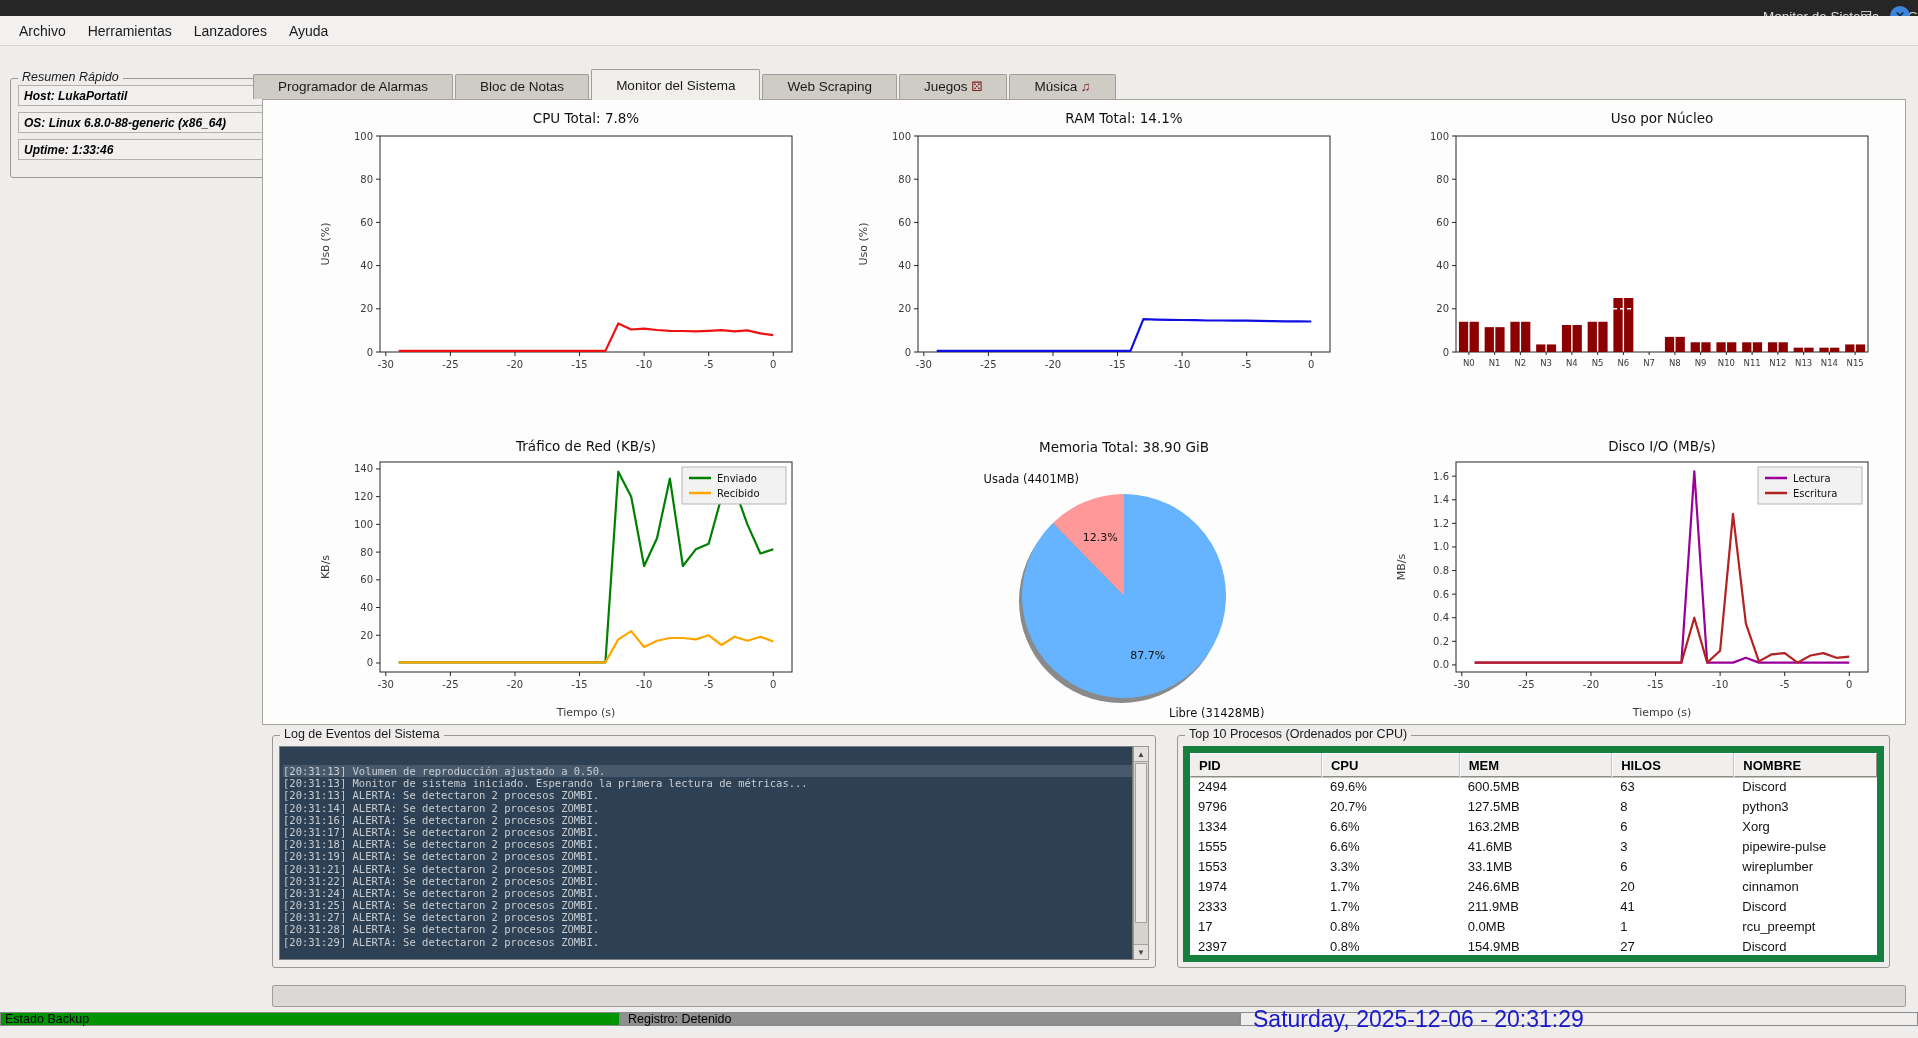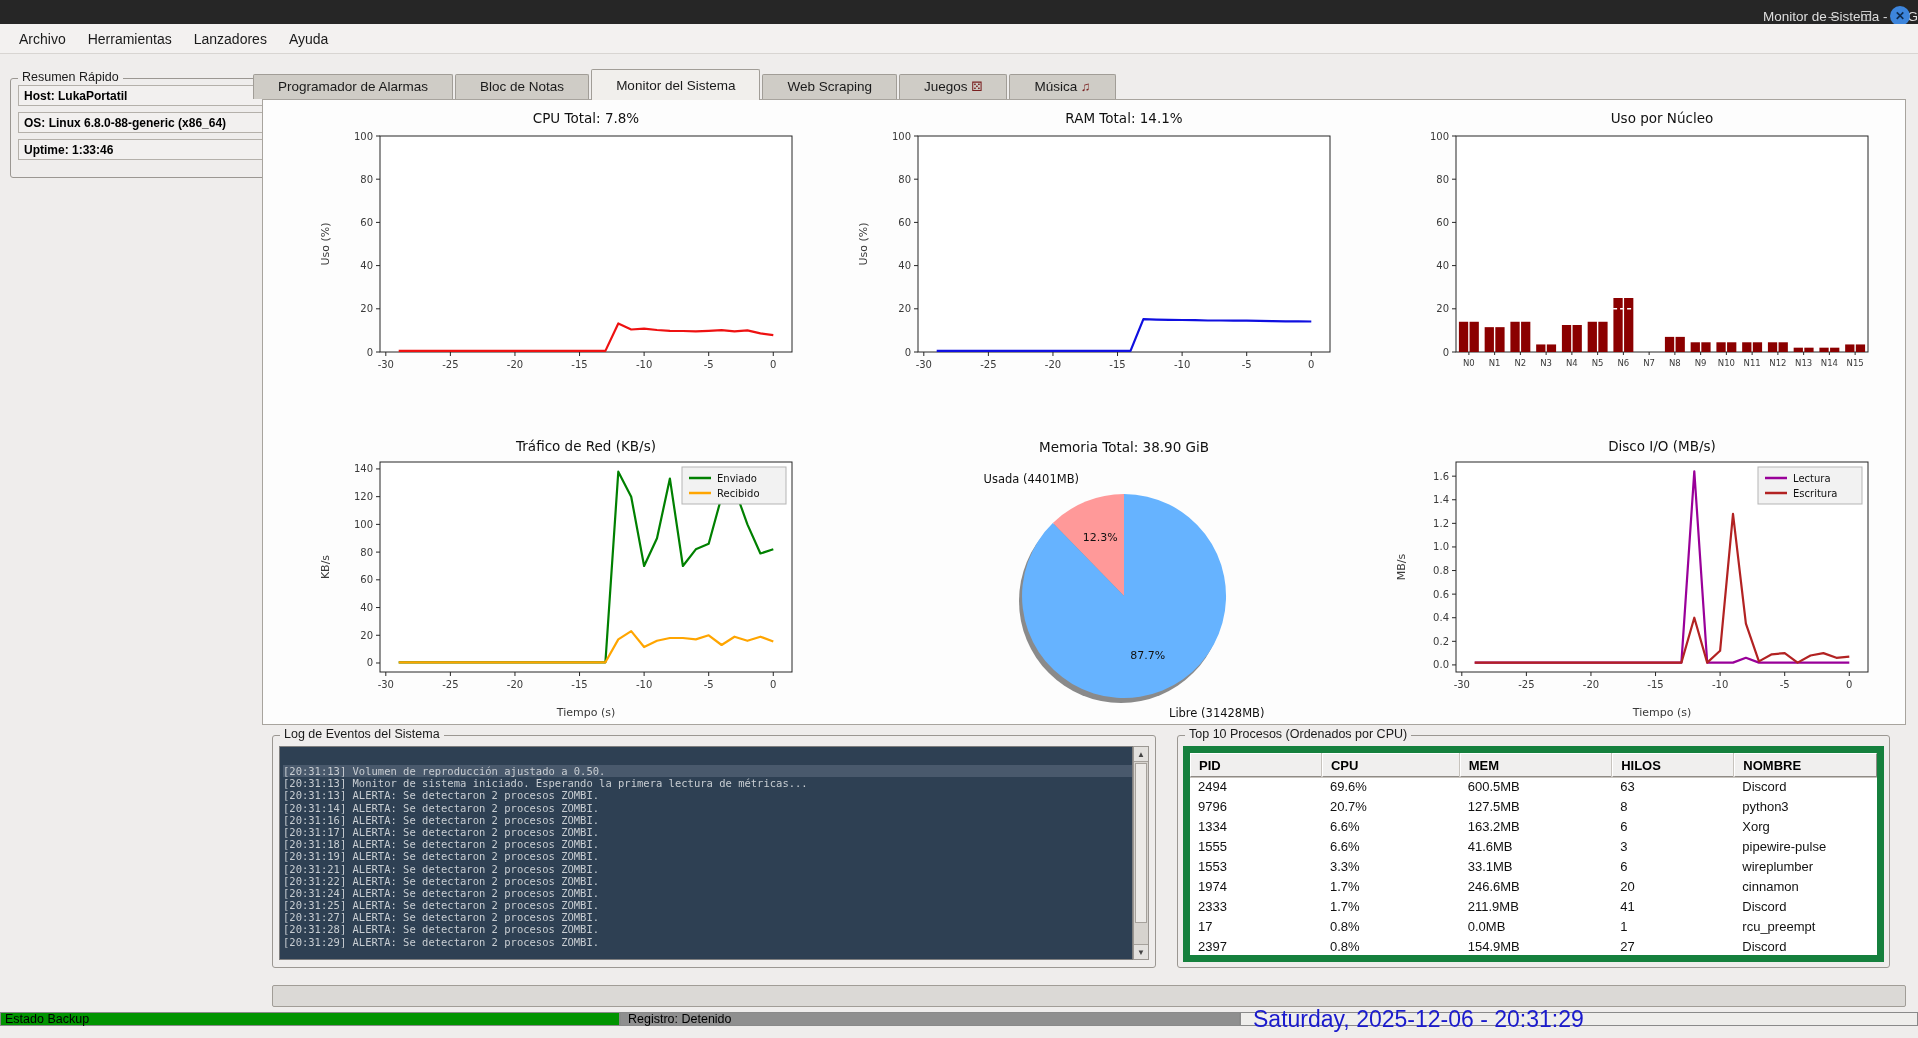--- a/index.html
+++ b/index.html
@@ -10,31 +10,31 @@
   
   .titlebar { position:absolute; left:0; top:0; width:1918px; height:32px;
               background:#262626; display:flex; align-items:center; justify-content:flex-end; }
   .titlebar .title { color:#dedede; font-size:13.5px; }
   .win-controls { position:absolute; right:8px; top:0; height:32px; display:flex; align-items:center; gap:14px; }
   .wc { color:#c9c9c9; font-size:13px; width:20px; height:20px; display:flex; align-items:center;
         justify-content:center; cursor:default; }
   .wc.close { background:#3d85dc; color:#0e2a4d; border-radius:50%; font-size:12px; font-weight:bold; }
 
   
-  .menubar { position:absolute; left:0; top:24px; width:1918px; height:30px; background:#f3f1f0;
+  .menubar { position:absolute; left:0; top:16px; width:1918px; height:30px; background:#f3f1f0;
              border-bottom:1px solid #d8d5d2; display:flex; align-items:center; padding-left:8px; }
   .menu-item { font-size:14px; color:#1a1a1a; padding:5px 11px; }
 
   
   .groupbox { position:absolute; border:1px solid #9b9792; border-radius:3px; }
   .gb-title { position:absolute; top:-9px; left:7px; background:#efedec; padding:0 4px;
               font-size:12.5px; color:#1a1a1a; white-space:nowrap; }
 
   
-  .sidebar { left:10px; top:78px; width:264px; height:100px; }
+  .sidebar { left:10px; top:78px; width:264px; height:100px;font-style:italic; }
   .info-row { margin:6px 7px 0 7px; background:#f2f0ef; border:1px solid #b4b0aa;
               font-size:12px; font-weight:bold; padding:3px 5px 2px; white-space:nowrap; overflow:hidden; }
 
   
   .tabbar { position:absolute; left:253px; top:68px; height:31px; display:flex; align-items:flex-end; z-index:3; }
   .tab { background:#cfccc6; border:1px solid #a19d97; border-bottom:none; font-size:13.5px; color:#1a1a1a;
          padding:4px 24px 5px; margin-right:2px; height:25px; white-space:nowrap; border-radius:2px 2px 0 0; }
   .tab.active { background:#f1efec; height:31px; padding-top:8px; margin-bottom:-1px; }
   .tab .tab-icon { font-size:13px; color:#7a2020; }
 

